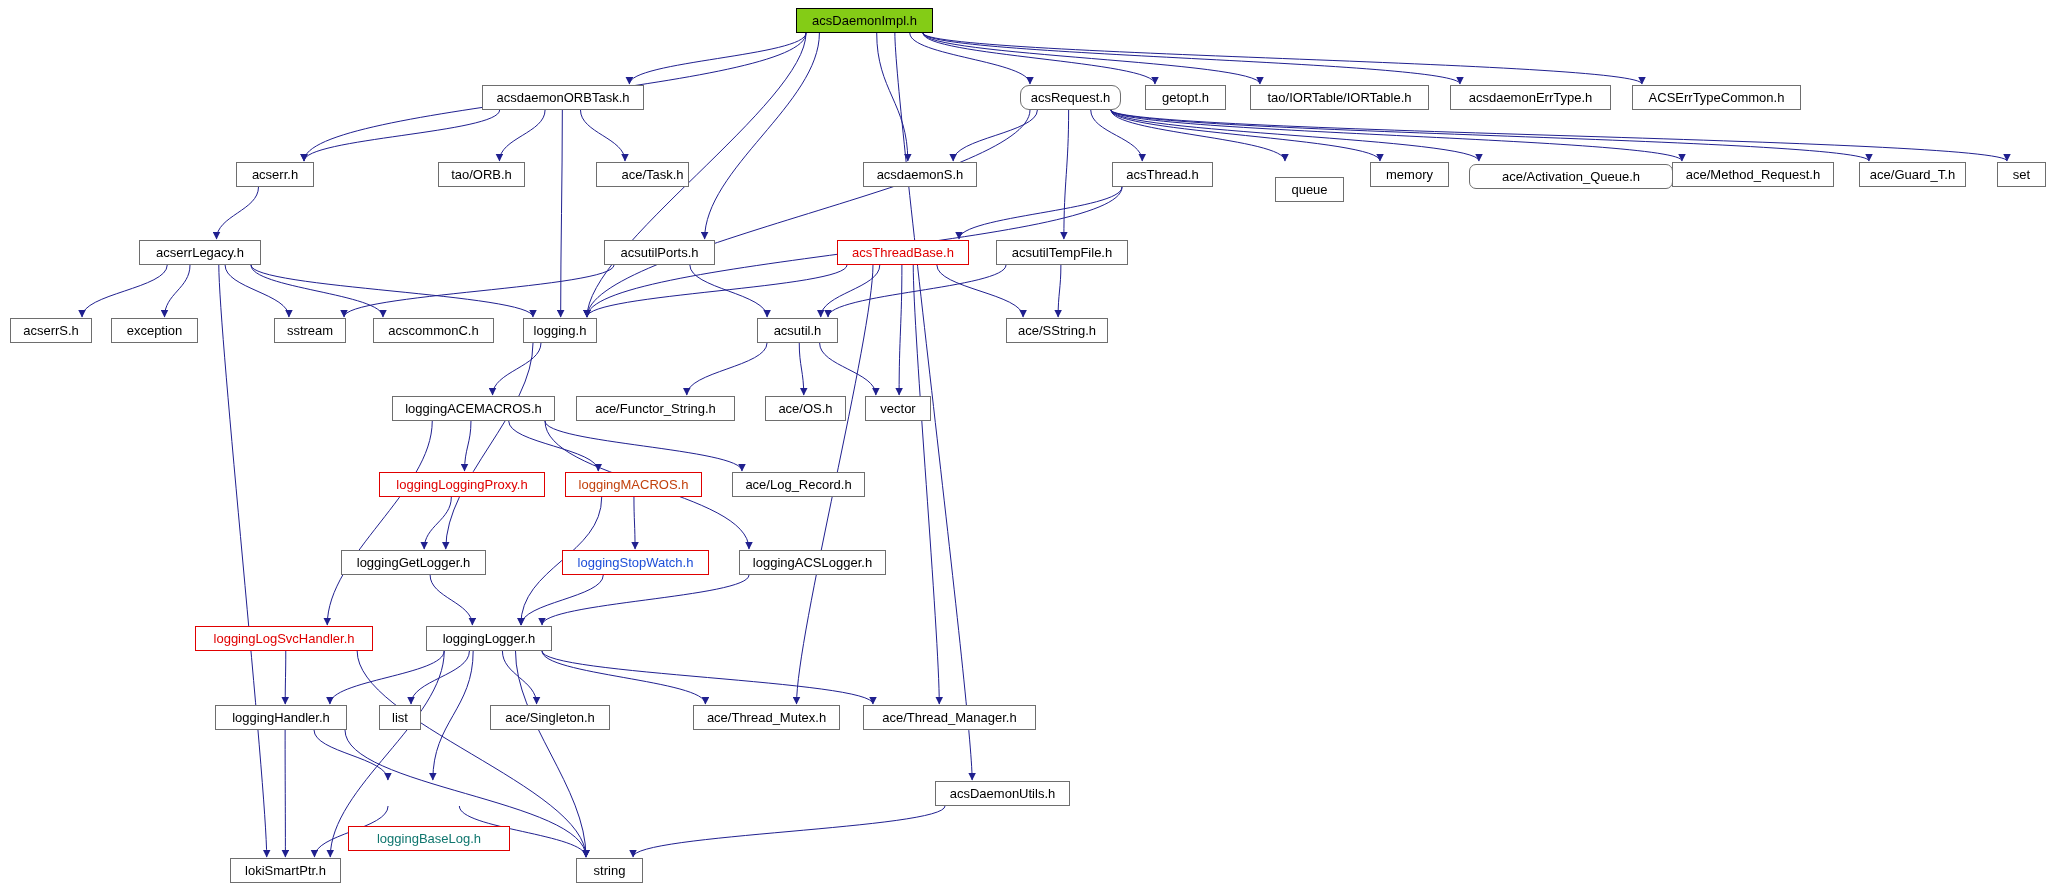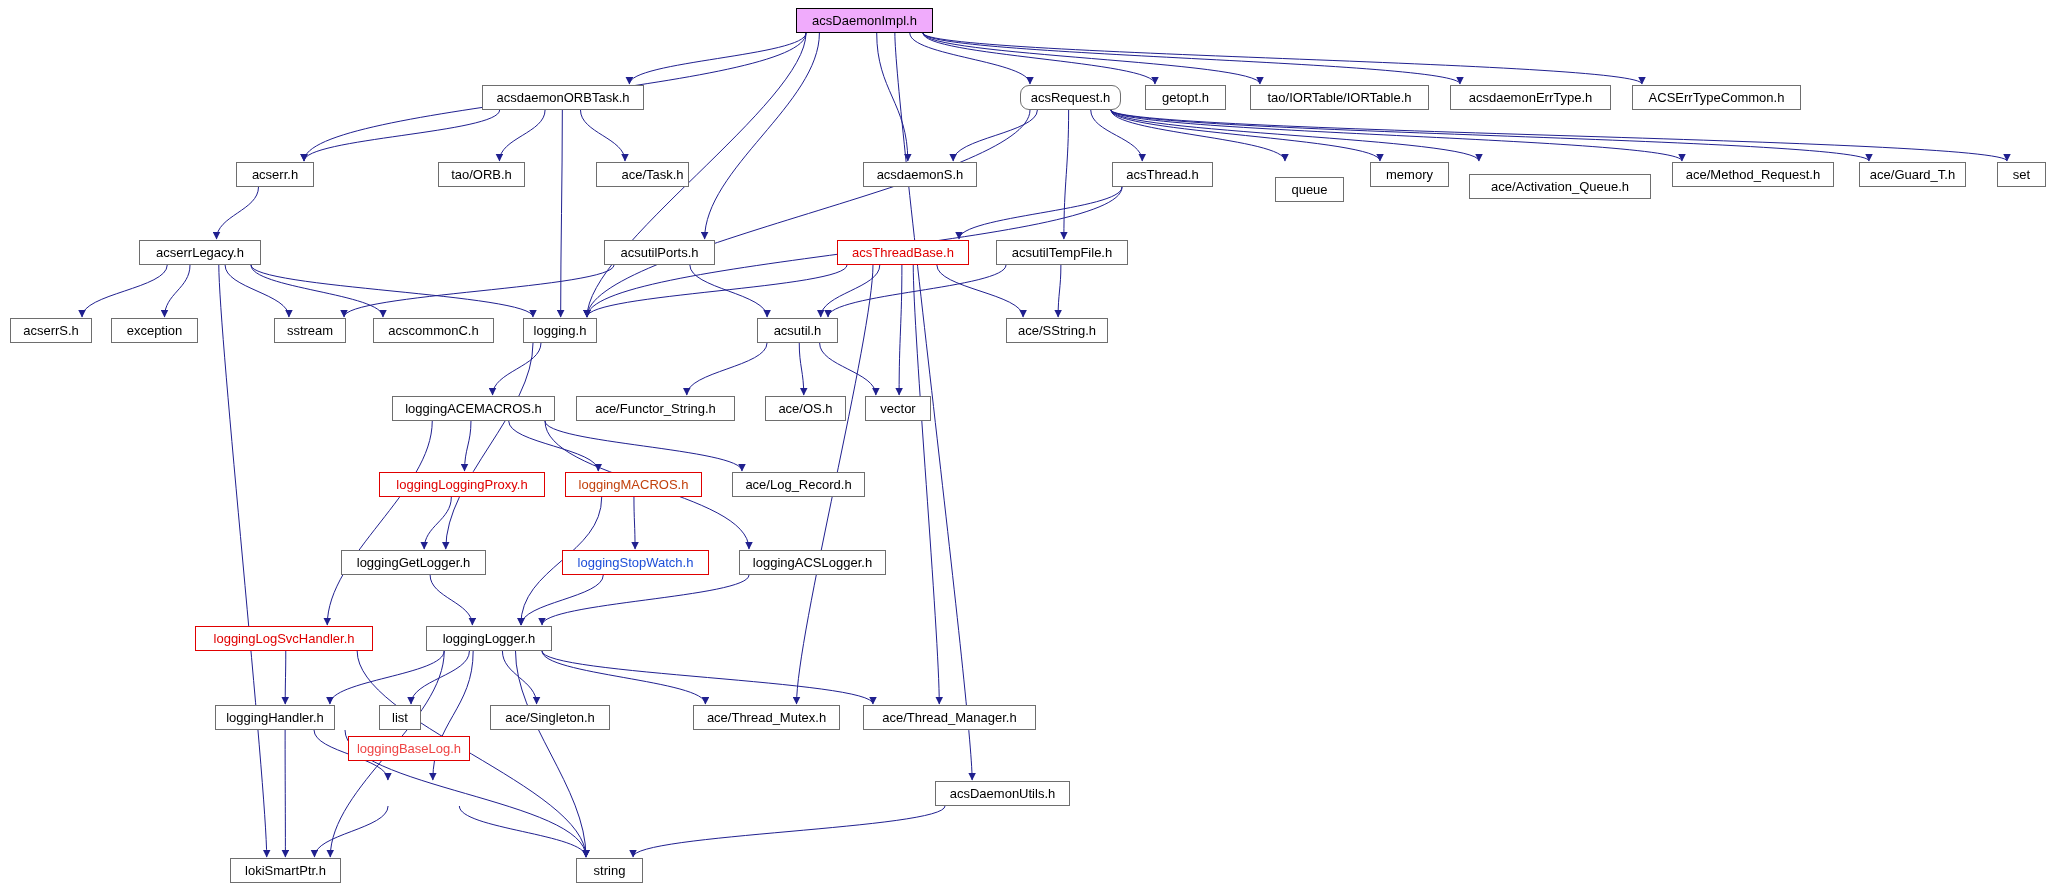--- a/index.html
+++ b/index.html
@@ -128,35 +128,35 @@
         <path d="M 444.23 651 C 444.23 721, 330.27 787, 330.27 857" fill="none" stroke="#20208f" stroke-width="1" marker-end="url(#arrowhead)"></path>
         <path d="M 515.51 651 C 515.51 721, 586 787, 586 857" fill="none" stroke="#20208f" stroke-width="1" marker-end="url(#arrowhead)"></path>
         <path d="M 314.04 730 C 314.04 752.5, 387.96 757.5, 387.96 780" fill="none" stroke="#20208f" stroke-width="1" marker-end="url(#arrowhead)"></path>
         <path d="M 285.11 730 C 285.11 787.15, 285.39 799.85, 285.39 857" fill="none" stroke="#20208f" stroke-width="1" marker-end="url(#arrowhead)"></path>
         <path d="M 345 730 C 345 787.15, 586 799.85, 586 857" fill="none" stroke="#20208f" stroke-width="1" marker-end="url(#arrowhead)"></path>
         <path d="M 388.07 806 C 388.07 828.95, 314.43 834.05, 314.43 857" fill="none" stroke="#20208f" stroke-width="1" marker-end="url(#arrowhead)"></path>
         <path d="M 459.35 806 C 459.35 828.95, 586 834.05, 586 857" fill="none" stroke="#20208f" stroke-width="1" marker-end="url(#arrowhead)"></path>
         <path d="M 945 806 C 945 828.95, 633 834.05, 633 857" fill="none" stroke="#20208f" stroke-width="1" marker-end="url(#arrowhead)"></path>
       </g>
   </svg>
-<div class="node root" style="left: 796px; top: 8px; width: 137px; background: #f0abfc; border-color: rgb(0, 0, 0);">acsDaemonImpl.h</div>
+<div class="node root" style="left: 796px; top: 8px; width: 137px; background: #84cc16; border-color: rgb(0, 0, 0);">acsDaemonImpl.h</div>
     <div class="node" style="left: 482px; top: 85px; width: 162px; border-color: rgb(110, 110, 110);">acsdaemonORBTask.h</div>
     <div class="node" style="left: 1020px; top: 85px; width: 101px; border-color: rgb(110, 110, 110); border-radius: 9px;">acsRequest.h</div>
     <div class="node" style="left: 1145px; top: 85px; width: 81px; border-color: rgb(110, 110, 110);">getopt.h</div>
     <div class="node" style="left: 1250px; top: 85px; width: 179px; border-color: rgb(110, 110, 110);">tao/IORTable/IORTable.h</div>
     <div class="node" style="left: 1450px; top: 85px; width: 161px; border-color: rgb(110, 110, 110);">acsdaemonErrType.h</div>
     <div class="node" style="left: 1632px; top: 85px; width: 169px; border-color: rgb(110, 110, 110);">ACSErrTypeCommon.h</div>
     <div class="node" style="left: 236px; top: 162px; width: 78px; border-color: rgb(110, 110, 110);">acserr.h</div>
     <div class="node" style="left: 438px; top: 162px; width: 87px; border-color: rgb(110, 110, 110);">tao/ORB.h</div>
     <div class="node" style="left: 596px; top: 162px; width: 93px; border-color: rgb(110, 110, 110); padding-left: 20px;">ace/Task.h</div>
     <div class="node" style="left: 863px; top: 162px; width: 114px; border-color: rgb(110, 110, 110);">acsdaemonS.h</div>
     <div class="node" style="left: 1112px; top: 162px; width: 101px; border-color: rgb(110, 110, 110);">acsThread.h</div>
     <div class="node" style="left: 1275px; top: 177px; width: 69px; border-color: rgb(110, 110, 110); text-align: center;">queue</div>
     <div class="node" style="left: 1370px; top: 162px; width: 79px; border-color: rgb(110, 110, 110);">memory</div>
-    <div class="node" style="left: 1469px; top: 174px; width: 182px; border-color: rgb(110, 110, 110);">ace/Activation_Queue.h</div>
+    <div class="node" style="left: 1469px; top: 164px; width: 204px; border-color: rgb(110, 110, 110); border-radius: 7px;">ace/Activation_Queue.h</div>
     <div class="node" style="left: 1672px; top: 162px; width: 162px; border-color: rgb(110, 110, 110);">ace/Method_Request.h</div>
     <div class="node" style="left: 1859px; top: 162px; width: 107px; border-color: rgb(110, 110, 110);">ace/Guard_T.h</div>
     <div class="node" style="left: 1997px; top: 162px; width: 49px; border-color: rgb(110, 110, 110);">set</div>
     <div class="node" style="left: 139px; top: 240px; width: 122px; border-color: rgb(110, 110, 110);">acserrLegacy.h</div>
     <div class="node" style="left: 604px; top: 240px; width: 111px; border-color: rgb(110, 110, 110);">acsutilPorts.h</div>
     <div class="node truncated" style="left: 837px; top: 240px; width: 132px; border-color: rgb(224, 0, 0); color: rgb(224, 0, 0);">acsThreadBase.h</div>
     <div class="node" style="left: 996px; top: 240px; width: 132px; border-color: rgb(110, 110, 110);">acsutilTempFile.h</div>
     <div class="node" style="left: 10px; top: 318px; width: 82px; border-color: rgb(110, 110, 110);">acserrS.h</div>
     <div class="node" style="left: 111px; top: 318px; width: 87px; border-color: rgb(110, 110, 110);">exception</div>
     <div class="node" style="left: 274px; top: 318px; width: 72px; border-color: rgb(110, 110, 110);">sstream</div>
@@ -169,22 +169,22 @@
     <div class="node" style="left: 765px; top: 396px; width: 81px; border-color: rgb(110, 110, 110);">ace/OS.h</div>
     <div class="node" style="left: 865px; top: 396px; width: 66px; border-color: rgb(110, 110, 110);">vector</div>
     <div class="node truncated" style="left: 379px; top: 472px; width: 166px; border-color: rgb(224, 0, 0); color: rgb(224, 0, 0);">loggingLoggingProxy.h</div>
     <div class="node truncated" style="left: 565px; top: 472px; width: 137px; border-color: rgb(224, 0, 0); color: #c2410c;">loggingMACROS.h</div>
     <div class="node" style="left: 732px; top: 472px; width: 133px; border-color: rgb(110, 110, 110);">ace/Log_Record.h</div>
     <div class="node" style="left: 341px; top: 550px; width: 145px; border-color: rgb(110, 110, 110);">loggingGetLogger.h</div>
     <div class="node truncated" style="left: 562px; top: 550px; width: 147px; border-color: rgb(224, 0, 0); color: #1d4ed8;">loggingStopWatch.h</div>
     <div class="node" style="left: 739px; top: 550px; width: 147px; border-color: rgb(110, 110, 110);">loggingACSLogger.h</div>
     <div class="node truncated" style="left: 195px; top: 626px; width: 178px; border-color: rgb(224, 0, 0); color: rgb(224, 0, 0);">loggingLogSvcHandler.h</div>
     <div class="node" style="left: 426px; top: 626px; width: 126px; border-color: rgb(110, 110, 110);">loggingLogger.h</div>
-    <div class="node" style="left: 215px; top: 705px; width: 120px; border-color: rgb(110, 110, 110);">loggingHandler.h</div>
+    <div class="node" style="left: 215px; top: 705px; width: 132px; border-color: rgb(110, 110, 110);">loggingHandler.h</div>
     <div class="node" style="left: 379px; top: 705px; width: 42px; border-color: rgb(110, 110, 110);">list</div>
     <div class="node" style="left: 490px; top: 705px; width: 120px; border-color: rgb(110, 110, 110);">ace/Singleton.h</div>
     <div class="node" style="left: 693px; top: 705px; width: 147px; border-color: rgb(110, 110, 110);">ace/Thread_Mutex.h</div>
     <div class="node" style="left: 863px; top: 705px; width: 173px; border-color: rgb(110, 110, 110);">ace/Thread_Manager.h</div>
-    <div class="node truncated" style="left: 348px; top: 736px; width: 122px; border-color: rgb(224, 0, 0); color: #ef4444;">loggingBaseLog.h</div>
+    <div class="node truncated" style="left: 348px; top: 826px; width: 162px; border-color: rgb(224, 0, 0); color: #0f766e;">loggingBaseLog.h</div>
     <div class="node" style="left: 935px; top: 781px; width: 135px; border-color: rgb(110, 110, 110);">acsDaemonUtils.h</div>
     <div class="node" style="left: 230px; top: 858px; width: 111px; border-color: rgb(110, 110, 110);">lokiSmartPtr.h</div>
     <div class="node" style="left: 576px; top: 858px; width: 67px; border-color: rgb(110, 110, 110);">string</div>
   </div>
 
 </body></html>

